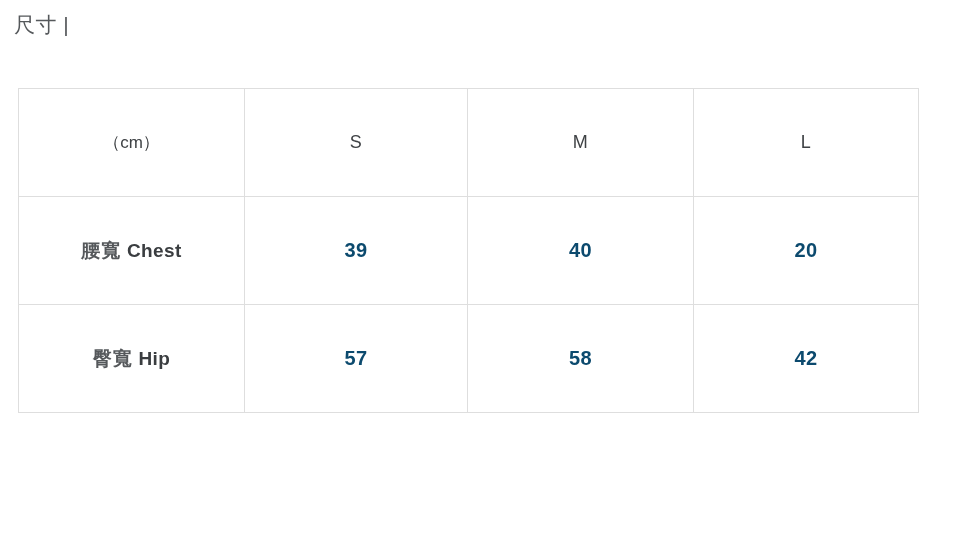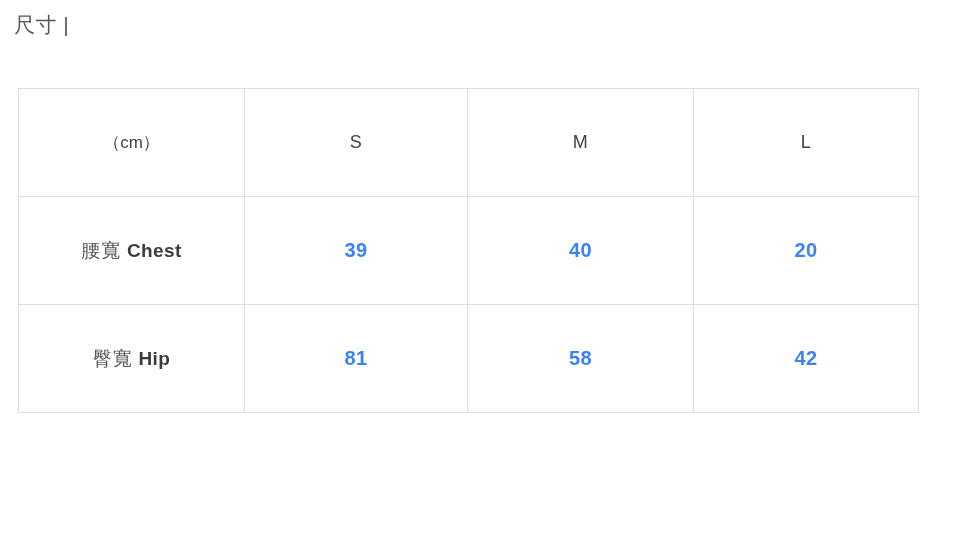--- a/index.html
+++ b/index.html
@@ -75,30 +75,30 @@
 
   
   .row-label {
     font-weight: 600;
     font-size: 19px;
     color: #3a3d40;
     letter-spacing: 0.4px;
     white-space: nowrap;
   }
   .row-label .cjk {
-    font-weight: 400;
+    font-weight: 700;
     color: #55585b;
     letter-spacing: 1px;
   }
 
   
   .value-cell {
     font-weight: 700;
     font-size: 20px;
-    color: #3b82f6;
+    color: #0c4a6e;
     letter-spacing: 0.3px;
   }
 </style>
 </head>
 <body>
 
 <div class="page">
 
   <div class="section-title">尺寸 |</div>
 
@@ -121,21 +121,21 @@
 
       <tr>
         <td class="row-label"><span class="cjk">腰寬</span> <span>Chest</span></td>
         <td class="value-cell">39</td>
         <td class="value-cell">40</td>
         <td class="value-cell">20</td>
       </tr>
 
       <tr>
         <td class="row-label"><span class="cjk">臀寬</span> <span>Hip</span></td>
-        <td class="value-cell">81</td>
+        <td class="value-cell">57</td>
         <td class="value-cell">58</td>
         <td class="value-cell">42</td>
       </tr>
 
 
     </tbody>
   </table>
 
 </div>
 

